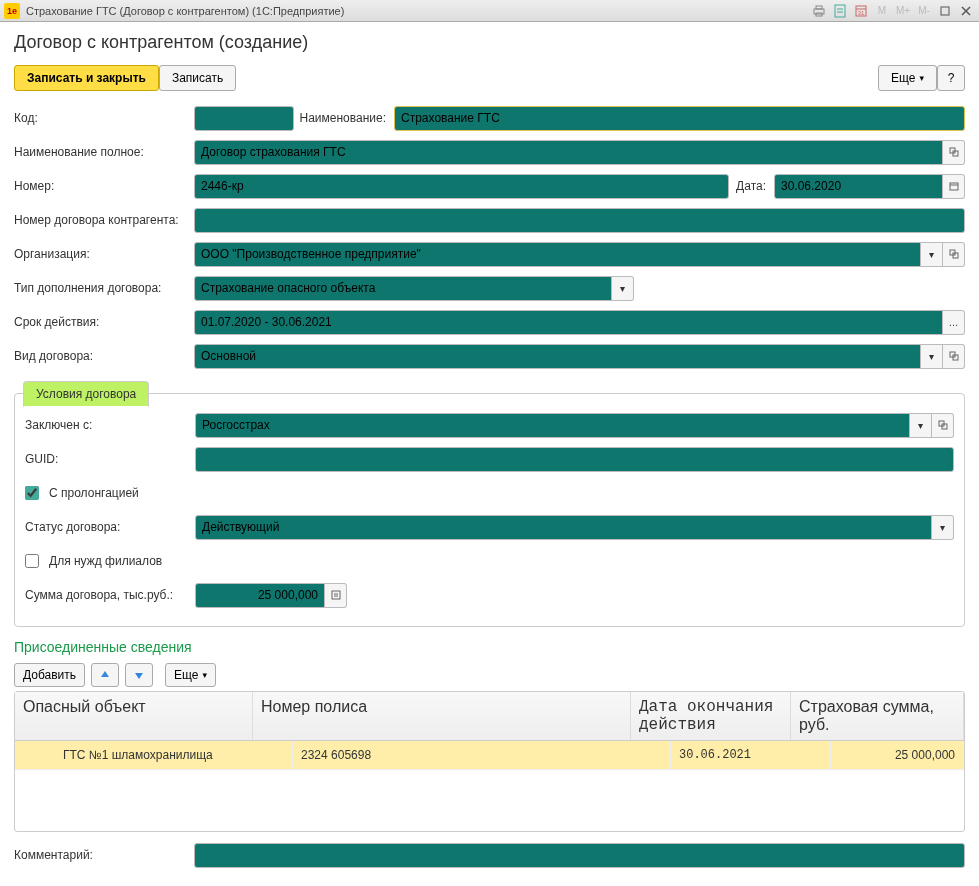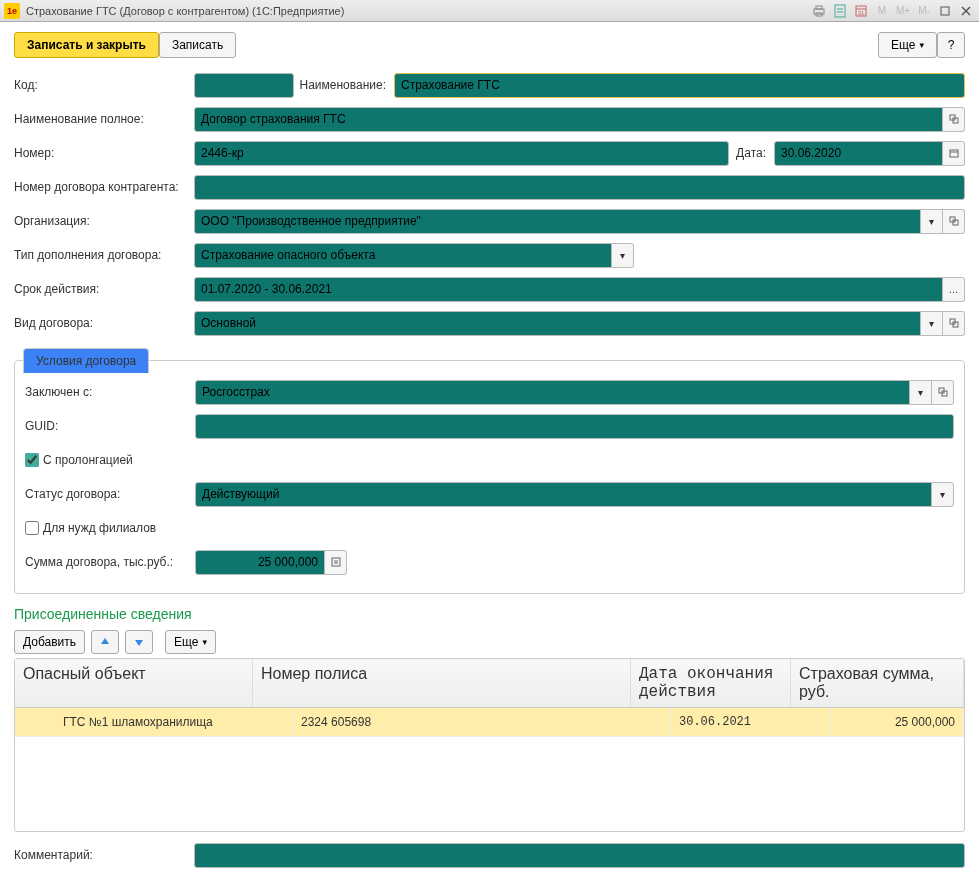--- a/index.html
+++ b/index.html
@@ -35,25 +35,25 @@
 input[type="text"] { height: 25px; border: 1px solid #bbb; padding: 0 6px; font-size: 12px; background: #0f766e; }
 .highlight-input { border: 1px solid #e0c050 !important; background: #fffef5; }
 
 .input-group { display: flex; flex: 1; }
 .input-group input { flex: 1; border-radius: 3px 0 0 3px; }
 .input-group .addon { width: 22px; border: 1px solid #bbb; border-left: none; background: #f5f5f5; display: flex; align-items: center; justify-content: center; cursor: pointer; font-size: 10px; }
 .input-group .addon:last-child { border-radius: 0 3px 3px 0; }
 .input-group input:last-child, .input-group input.solo { border-radius: 3px; }
 
 .tabpanel { border: 1px solid #ccc; border-radius: 4px; margin-top: 6px; position: relative; }
-.tabpanel .tab-header { position: absolute; top: -13px; left: 8px; background: #3b82f6; border: 1px solid #ccc; border-bottom: 1px solid #fff; padding: 5px 12px; border-radius: 4px 4px 0 0; font-size: 12px; }
+.tabpanel .tab-header { position: absolute; top: -13px; left: 8px; background: #bef264; border: 1px solid #ccc; border-bottom: 1px solid #fff; padding: 5px 12px; border-radius: 4px 4px 0 0; font-size: 12px; }
 .tabpanel .tab-body { padding: 18px 10px 10px 10px; }
 .tabpanel .form-row label { width: 170px; }
 
-.checkbox-row { display: flex; gap: 4px; }
+.checkbox-row { display: flex; gap: 10px; }
 .checkbox-row input[type="checkbox"] { width: 14px; height: 14px; accent-color: #4a9; }
 
 .section-title { color: #1a9a4a; font-size: 14px; margin: 12px 0 8px 0; }
 
 .sub-toolbar { display: flex; align-items: center; gap: 6px; margin-bottom: 4px; }
 
 .grid { border: 1px solid #ccc; border-radius: 3px; flex: 1; min-height: 120px; background: #fff; display: flex; flex-direction: column; margin-bottom: 10px; }
 .grid-header { display: flex; background: linear-gradient(#f8f8f8, #eee); border-bottom: 1px solid #ccc; }
 .grid-header .col { padding: 6px 8px; border-right: 1px solid #ddd; font-size: 16px; color: #333; }
 .grid-body { flex: 1; }
@@ -112,20 +112,21 @@
     <div class="win-btn">
         <svg width="10" height="10" viewBox="0 0 10 10">
           <line x1="1" y1="1" x2="9" y2="9" stroke="#555" stroke-width="1.5"></line>
           <line x1="9" y1="1" x2="1" y2="9" stroke="#555" stroke-width="1.5"></line>
         </svg>
       </div>
   </div>
 </div>
 
 <div class="content">
+  <h1>Договор с контрагентом (создание)</h1>
 
 
   <div class="toolbar">
     <button class="btn primary">Записать и закрыть</button>
     <button class="btn">Записать</button>
     <div class="spacer"></div>
     <button class="btn">
         <span>Еще</span>
         <span class="arrow-down">▾</span>
       </button>

